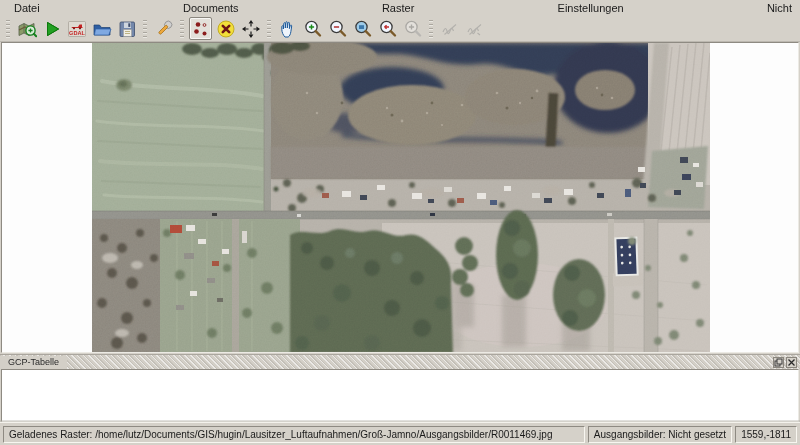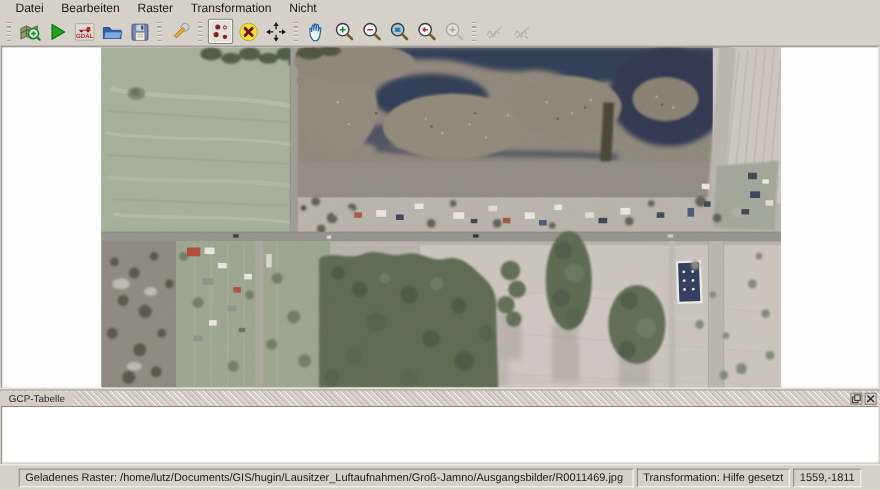--- a/index.html
+++ b/index.html
@@ -5,21 +5,21 @@
   * { margin:0; padding:0; box-sizing:border-box; }
   html,body { width:800px; height:445px; overflow:hidden; }
   body {
     font-family:"Liberation Sans","DejaVu Sans",sans-serif;
     background:#d5d1c9; color:#1a1a1a;
     display:flex; flex-direction:column;
   }
   
   .menubar {
     height:16px; flex:0 0 16px; display:flex; align-items:center;
-    padding-left:6px; background:#d5d1c9; font-size:11px;
+    padding-left:6px; background:#d5d1c9; font-size:11px;justify-content:space-between;
   }
   .menu-item { padding:1px 8px; cursor:default; }
   
   .toolbar {
     height:26px; flex:0 0 26px; display:flex; align-items:center;
     background:#d5d1c9; border-bottom:1px solid #bcb8b0; padding-left:2px;
   }
   .grip {
     width:4px; height:18px; margin:0 4px;
     background-image:repeating-linear-gradient(180deg,#aaa69e 0 1px,#e9e7e1 1px 2px,transparent 2px 4px);
@@ -57,39 +57,39 @@
     width:11px; height:11px; background:#d5d1c9; border:1px solid #8a867e;
     display:flex; align-items:center; justify-content:center;
   }
   .dock-body {
     flex:1 1 auto; margin:0 1px; background:#ffffff;
     border:1px solid; border-color:#8e8a82 #eceae4 #eceae4 #8e8a82;
   }
   
   .statusbar {
     flex:0 0 23px; height:23px; display:flex; align-items:center; gap:3px;
-    padding:0 17px; background:#d5d1c9; border-top:1px solid #f4f2ec;
+    padding:0 3px; background:#d5d1c9; border-top:1px solid #f4f2ec;
     box-shadow:0 -2px 0 rgba(170,166,158,.35);
     font-size:10px; color:#1a1a1a; white-space:nowrap;
   }
   .status-cell {
     height:17px; display:flex; align-items:center; padding:0 5px;
     border:1px solid; border-color:#8e8a82 #f8f6f0 #f8f6f0 #8e8a82; background:#d5d1c9;
     overflow:hidden;
   }
   .status-cell.grow { flex:1 1 auto; }
 </style>
 </head>
 <body>
 
 <div class="menubar">
   <div class="menu-item">Datei</div>
-  <div class="menu-item">Bearbeiten</div>
+  <div class="menu-item">Documents</div>
   <div class="menu-item">Raster</div>
-  <div class="menu-item">Transformation</div>
+  <div class="menu-item">Einstellungen</div>
   <div class="menu-item">Nicht</div>
 </div>
 
 <div class="toolbar">
   <div class="grip"></div>
 
   <div class="tbtn">
     <svg width="22" height="22">
       <path d="M3 8 L8 5.5 L13 8 L18 5.5 V15 L13 17.5 L8 15 L3 17.5 Z" fill="#8a9a68" stroke="#55604a" stroke-width=".8"></path>
       <path d="M8 5.5 V15 M13 8 V17.5" stroke="#55604a" stroke-width=".7"></path>
@@ -546,18 +546,18 @@
     </div>
   </div>
 </div>
 <div class="dock-body"></div>
 
 <div class="statusbar">
   <div class="status-cell grow">
     <span>Geladenes Raster: /home/lutz/Documents/GIS/hugin/Lausitzer_Luftaufnahmen/Groß-Jamno/Ausgangsbilder/R0011469.jpg</span>
   </div>
   <div class="status-cell">
-    <span>Transformation: Hilfe gesetzt</span>
+    <span>Ausgangsbilder: Nicht gesetzt</span>
   </div>
   <div class="status-cell">
     <span>1559,-1811</span>
   </div>
 </div>
 
 </body></html>

